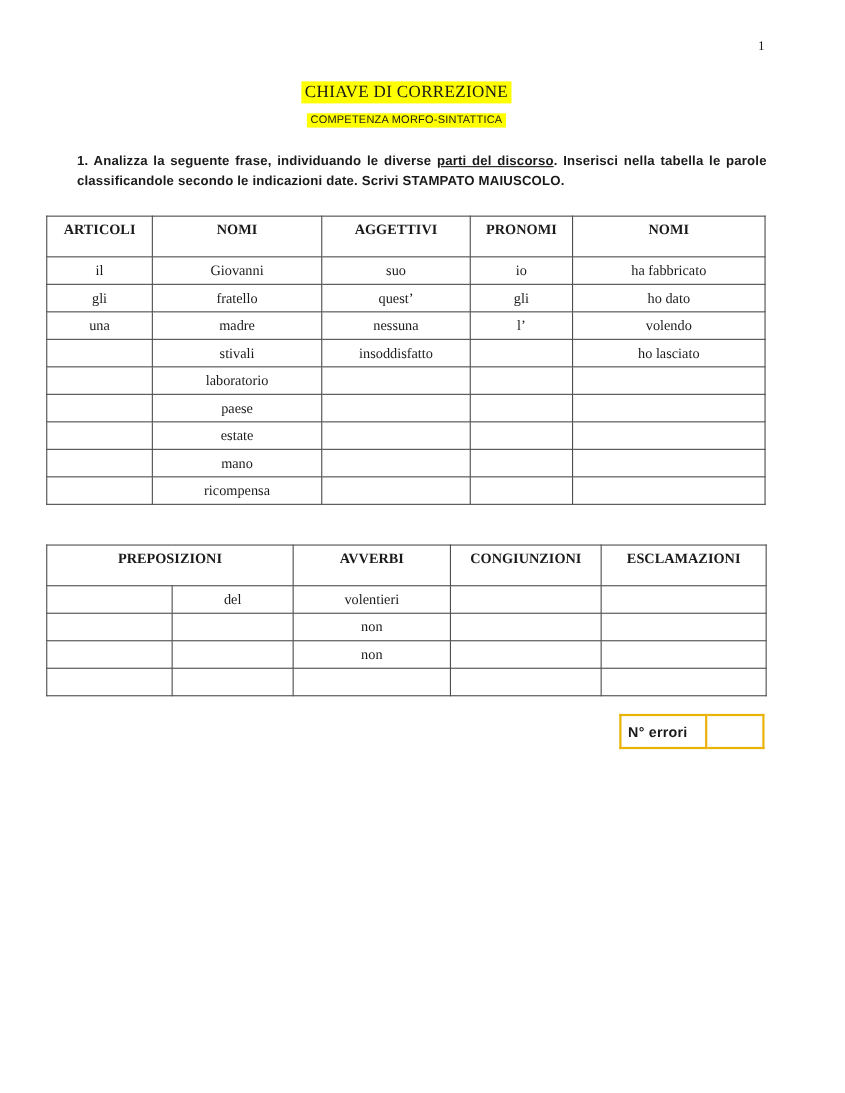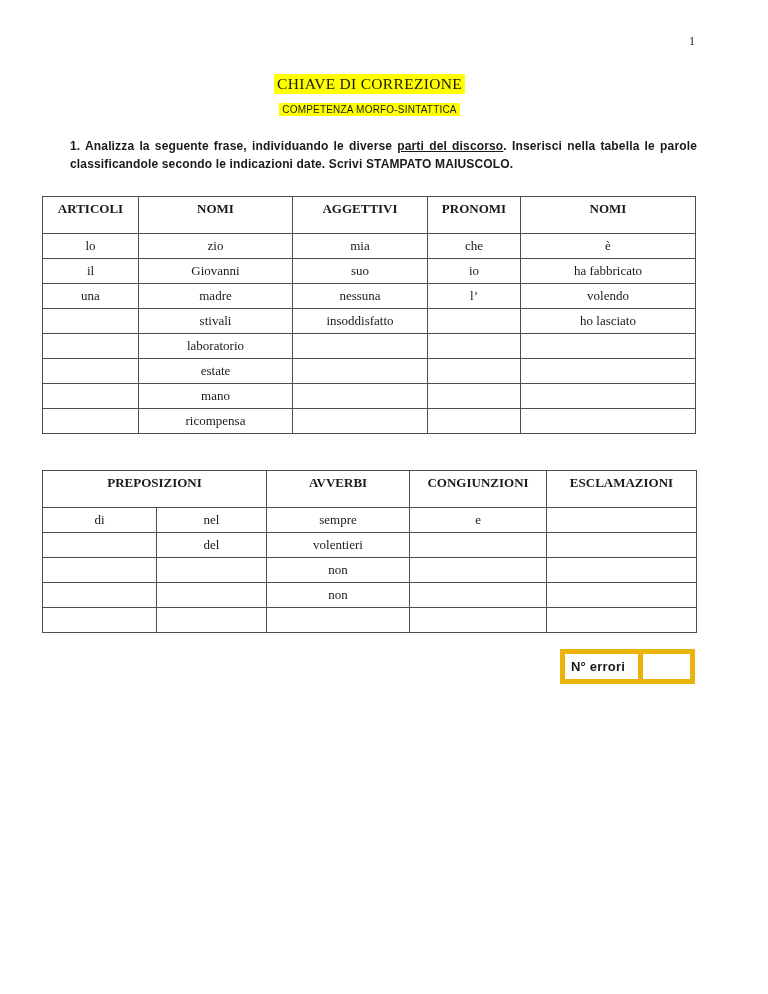--- a/index.html
+++ b/index.html
@@ -89,21 +89,21 @@
   .doc-table td.subrow { height: 19px; }
   #table1 { margin-top: 23px; width: 653px; }
   #table2 { margin-top: 36px; width: 654px; }
   .errors-box {
     border-collapse: collapse;
     table-layout: fixed;
     margin: 16px 2px 0 auto;
     width: 130px;
   }
   .errors-box td {
-    border: 5px solid #eab308;
+    border: 2px solid #eab308;
     height: 30px;
     vertical-align: middle;
   }
   .errors-box td.lab {
     font-family: "Liberation Sans", sans-serif;
     font-weight: bold;
     font-size: 13px;
     padding-left: 6px;
     letter-spacing: 0.2px;
   }
@@ -135,50 +135,57 @@
     </colgroup>
     <tbody>
         <tr>
       <th>ARTICOLI</th>
       <th>NOMI</th>
       <th>AGGETTIVI</th>
       <th>PRONOMI</th>
       <th>NOMI</th>
     </tr>
     <tr>
-      <td>lo</td>
-      <td>zio</td>
-      <td>mia</td>
-      <td>che</td>
-      <td>è</td>
-    </tr>
-    <tr>
       <td>il</td>
       <td>Giovanni</td>
       <td>suo</td>
       <td>io</td>
       <td>ha fabbricato</td>
     </tr>
     <tr>
+      <td>gli</td>
+      <td>fratello</td>
+      <td>quest’</td>
+      <td>gli</td>
+      <td>ho dato</td>
+    </tr>
+    <tr>
       <td>una</td>
       <td>madre</td>
       <td>nessuna</td>
       <td>l’</td>
       <td>volendo</td>
     </tr>
     <tr>
       <td></td>
       <td>stivali</td>
       <td>insoddisfatto</td>
       <td></td>
       <td>ho lasciato</td>
     </tr>
     <tr>
       <td></td>
       <td>laboratorio</td>
+      <td></td>
+      <td></td>
+      <td></td>
+    </tr>
+    <tr>
+      <td></td>
+      <td>paese</td>
       <td></td>
       <td></td>
       <td></td>
     </tr>
     <tr>
       <td></td>
       <td>estate</td>
       <td></td>
       <td></td>
       <td></td>
@@ -209,27 +216,20 @@
         <col style="width:150px">
     </colgroup>
     <tbody>
         <tr>
       <th colspan="2">PREPOSIZIONI</th>
       <th>AVVERBI</th>
       <th>CONGIUNZIONI</th>
       <th>ESCLAMAZIONI</th>
     </tr>
     <tr>
-      <td>di</td>
-      <td>nel</td>
-      <td>sempre</td>
-      <td>e</td>
-      <td></td>
-    </tr>
-    <tr>
       <td></td>
       <td>del</td>
       <td>volentieri</td>
       <td></td>
       <td></td>
     </tr>
     <tr>
       <td></td>
       <td></td>
       <td>non</td>

